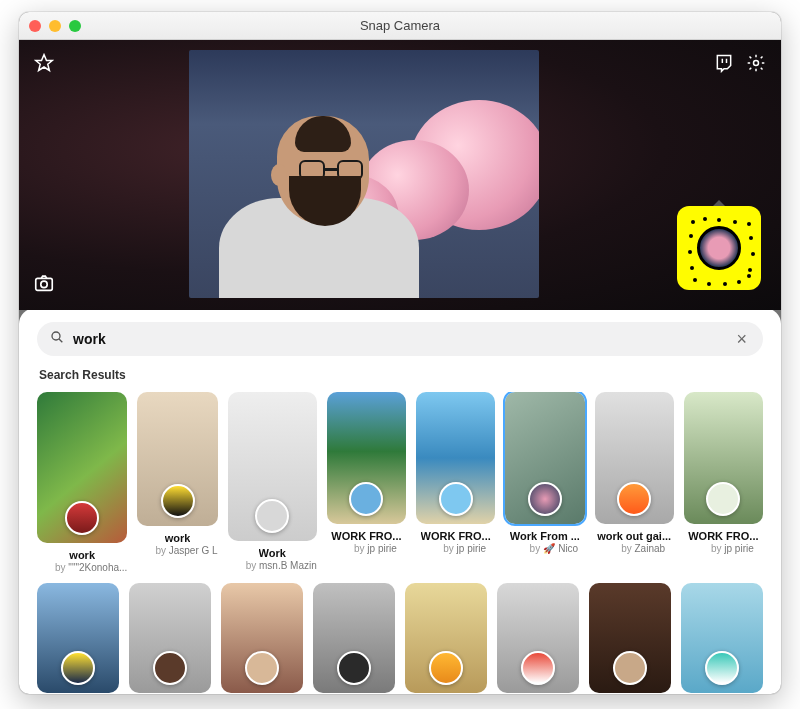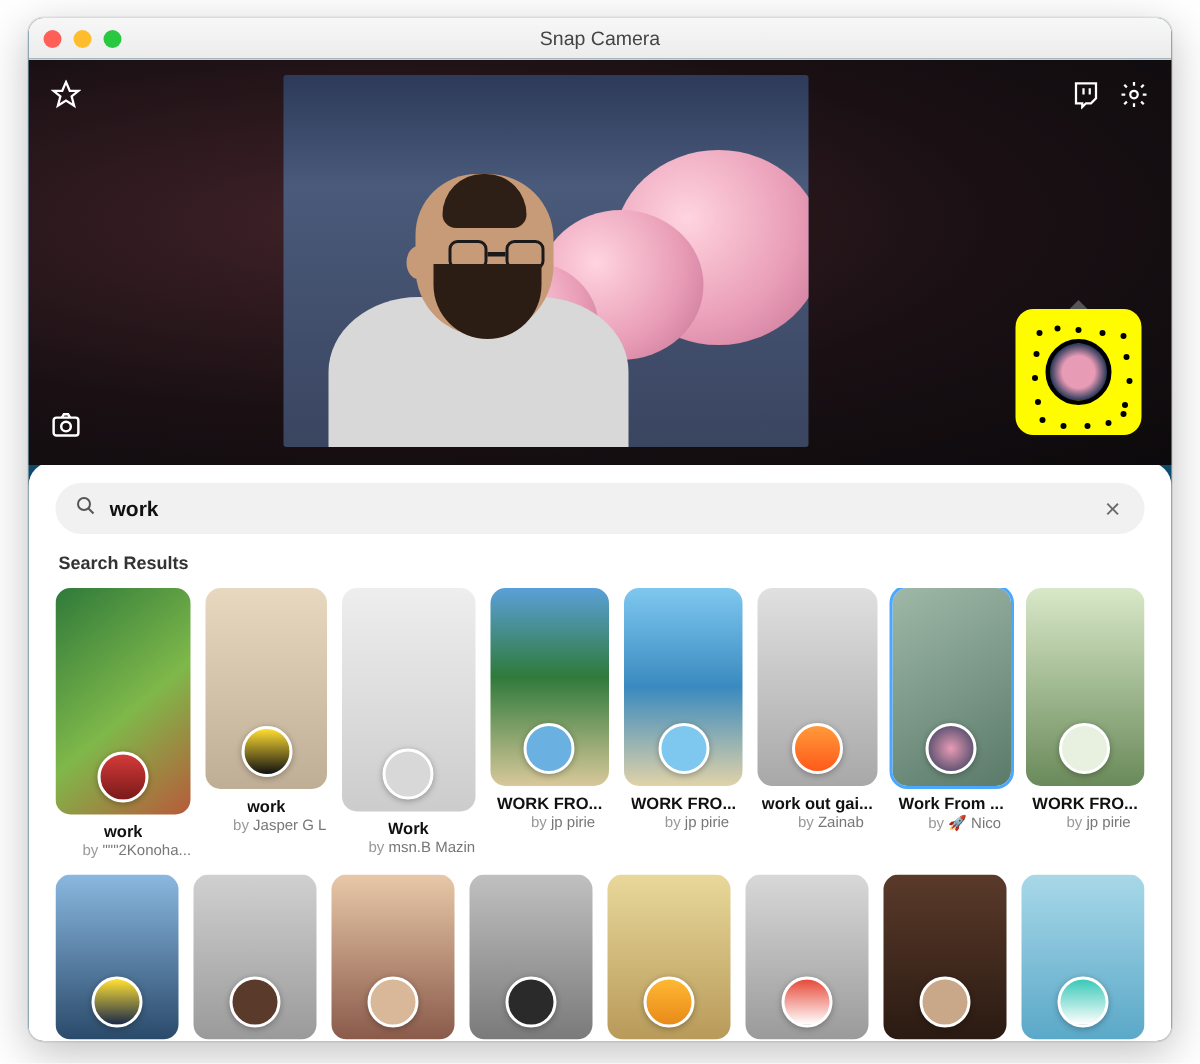--- a/index.html
+++ b/index.html
@@ -5,21 +5,21 @@
 * { box-sizing: border-box; margin: 0; padding: 0; }
 body { font-family: -apple-system, BlinkMacSystemFont, "Helvetica Neue", sans-serif; background: #fff; width: 800px; height: 709px; overflow: hidden; }
 
 .window {
   width: 762px;
   height: 682px;
   margin: 12px auto;
   border-radius: 10px;
   box-shadow: 0 8px 30px rgba(0,0,0,0.25), 0 0 0 1px rgba(0,0,0,0.08);
   overflow: hidden;
-  background: #0c4a6e;
+  background: #737373;
   display: flex;
   flex-direction: column;
 }
 
 .titlebar {
   height: 28px;
   background: linear-gradient(#f7f7f7, #ececec);
   border-bottom: 1px solid #d0d0d0;
   display: flex;
   align-items: center;
@@ -308,35 +308,35 @@
           <div class="lens-name">WORK FRO...</div>
           <div class="lens-author"><span class="author-prefix">by </span>jp pirie</div>
         </div>
         <div class="lens">
           <div class="thumb" style="background: linear-gradient(rgb(126, 200, 240) 0%, rgb(58, 138, 191) 50%, rgb(224, 210, 168) 100%);">
             <div class="thumb-badge" style="background: rgb(126, 200, 240);"></div>
           </div>
           <div class="lens-name">WORK FRO...</div>
           <div class="lens-author"><span class="author-prefix">by </span>jp pirie</div>
         </div>
-        <div class="lens">
-          <div class="thumb" style="background: linear-gradient(rgb(224, 224, 224), rgb(168, 168, 168));">
-            <div class="thumb-badge" style="background: linear-gradient(rgb(255, 154, 58), rgb(255, 90, 26));"></div>
-          </div>
-          <div class="lens-name">work out gai...</div>
-          <div class="lens-author"><span class="author-prefix">by </span>Zainab</div>
-        </div>
         <div class="lens selected">
           <div class="thumb" style="background: linear-gradient(150deg, rgb(159, 184, 168), rgb(90, 122, 106));">
             <div class="thumb-badge" style="background: radial-gradient(rgb(232, 155, 181), rgb(45, 58, 90));"></div>
           </div>
           <div class="lens-name">Work From ...</div>
           <div class="lens-author"><span class="author-prefix">by </span>🚀 Nico</div>
         </div>
         <div class="lens">
+          <div class="thumb" style="background: linear-gradient(rgb(224, 224, 224), rgb(168, 168, 168));">
+            <div class="thumb-badge" style="background: linear-gradient(rgb(255, 154, 58), rgb(255, 90, 26));"></div>
+          </div>
+          <div class="lens-name">work out gai...</div>
+          <div class="lens-author"><span class="author-prefix">by </span>Zainab</div>
+        </div>
+        <div class="lens">
           <div class="thumb" style="background: linear-gradient(rgb(216, 232, 200), rgb(106, 138, 90));">
             <div class="thumb-badge" style="background: rgb(232, 240, 224);"></div>
           </div>
           <div class="lens-name">WORK FRO...</div>
           <div class="lens-author"><span class="author-prefix">by </span>jp pirie</div>
         </div>
       </div>
     <div class="grid row2" id="row2" style="margin-top:10px;">
         <div class="lens">
           <div class="thumb" style="background: linear-gradient(rgb(138, 184, 224), rgb(42, 74, 106));">

